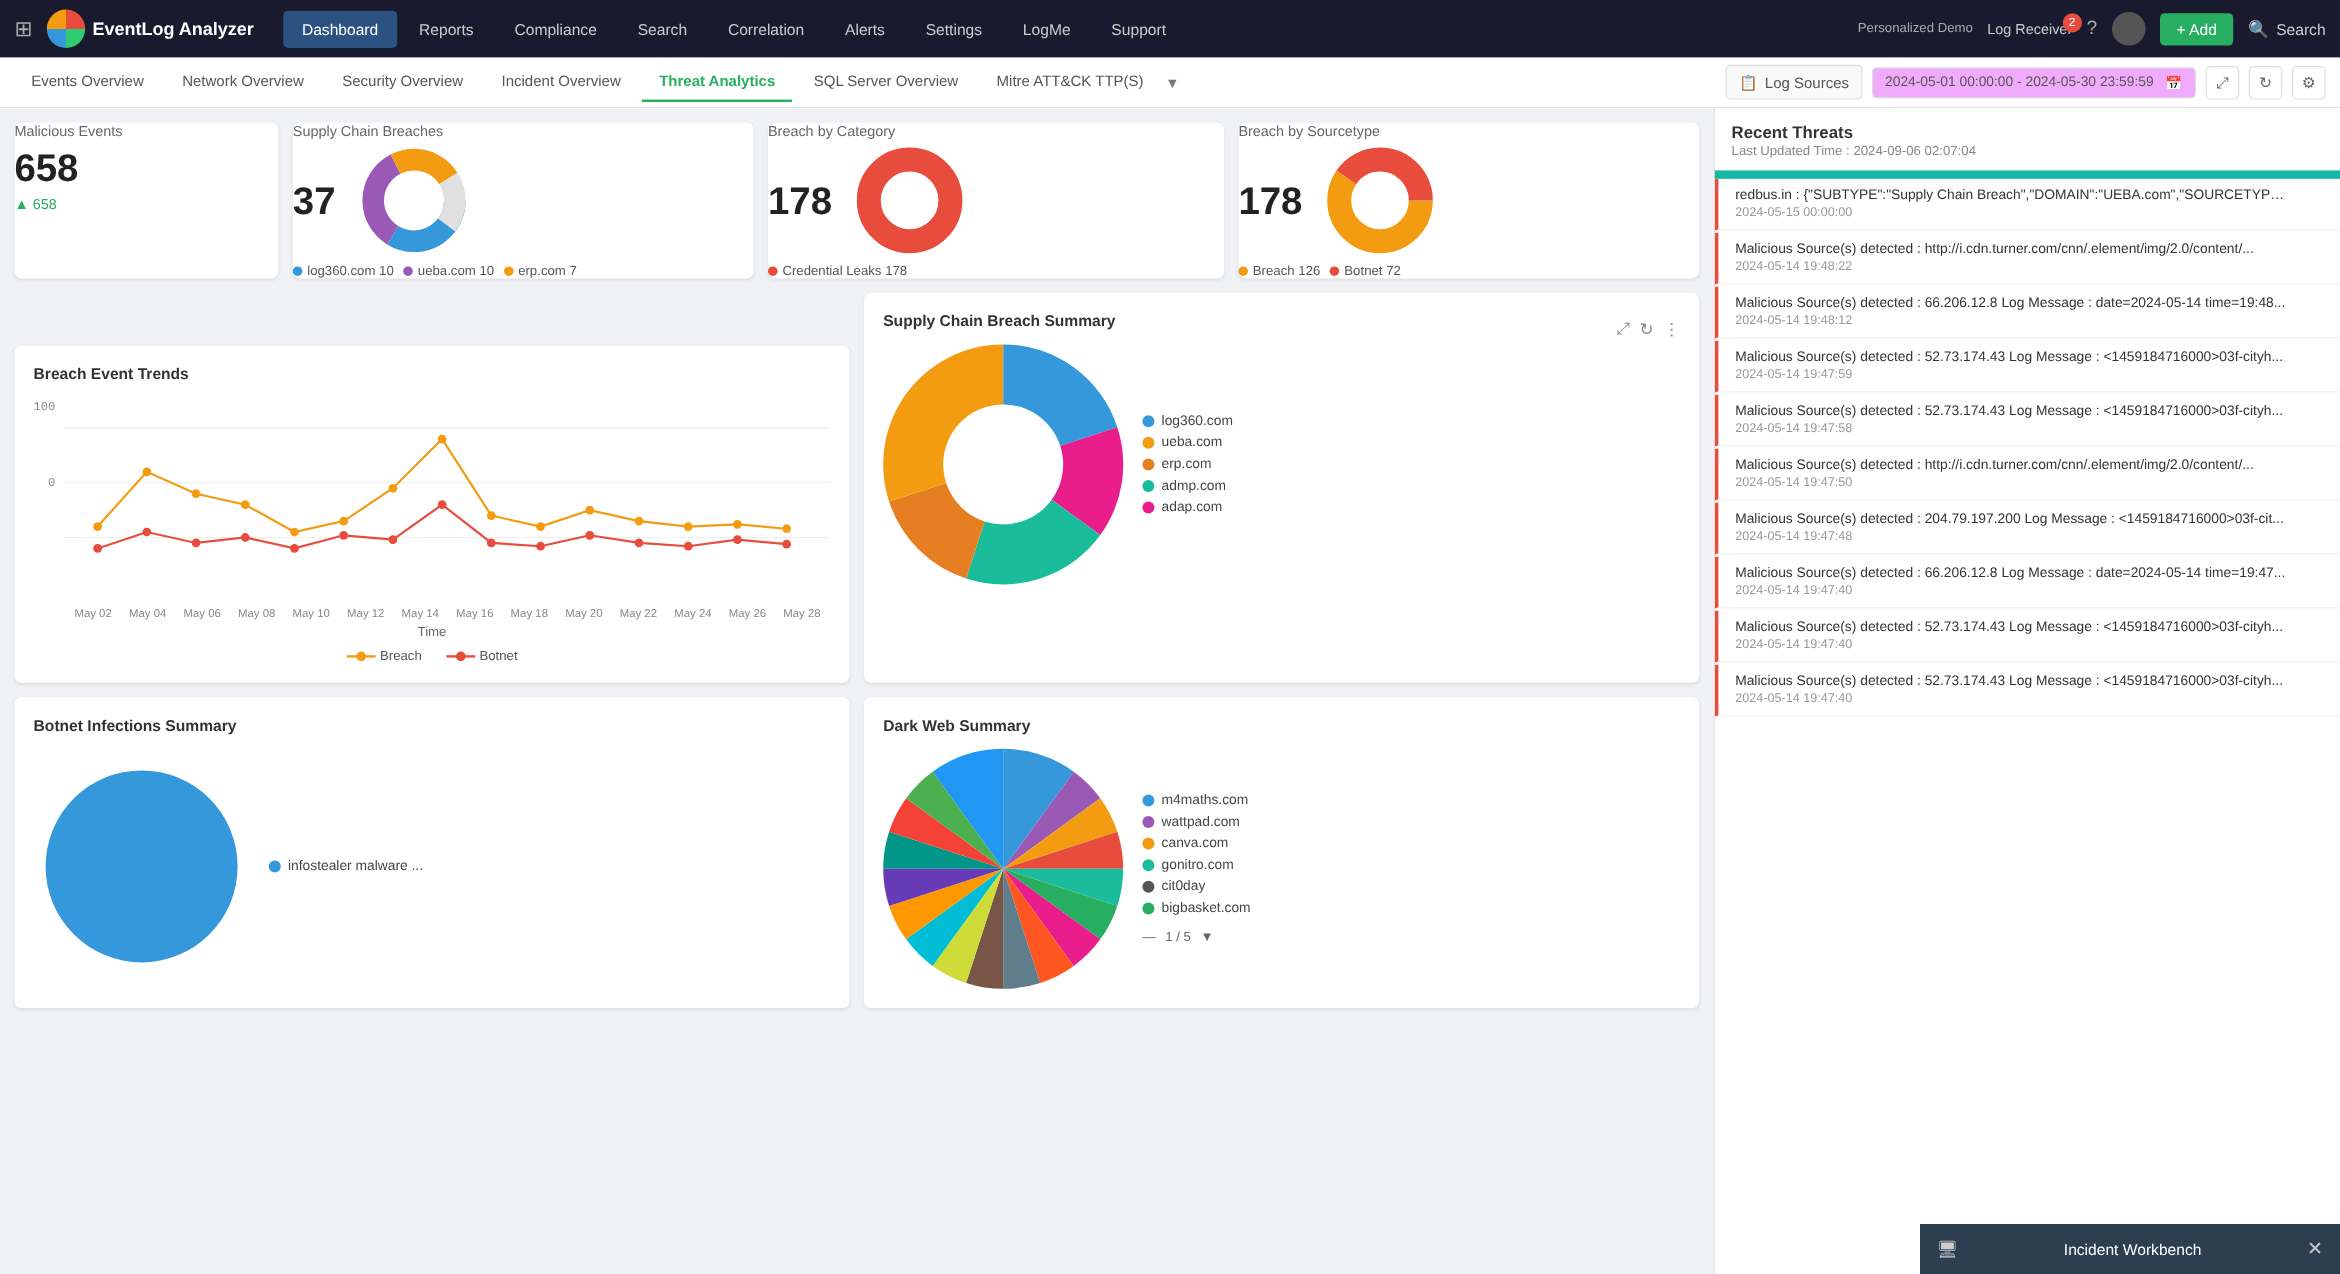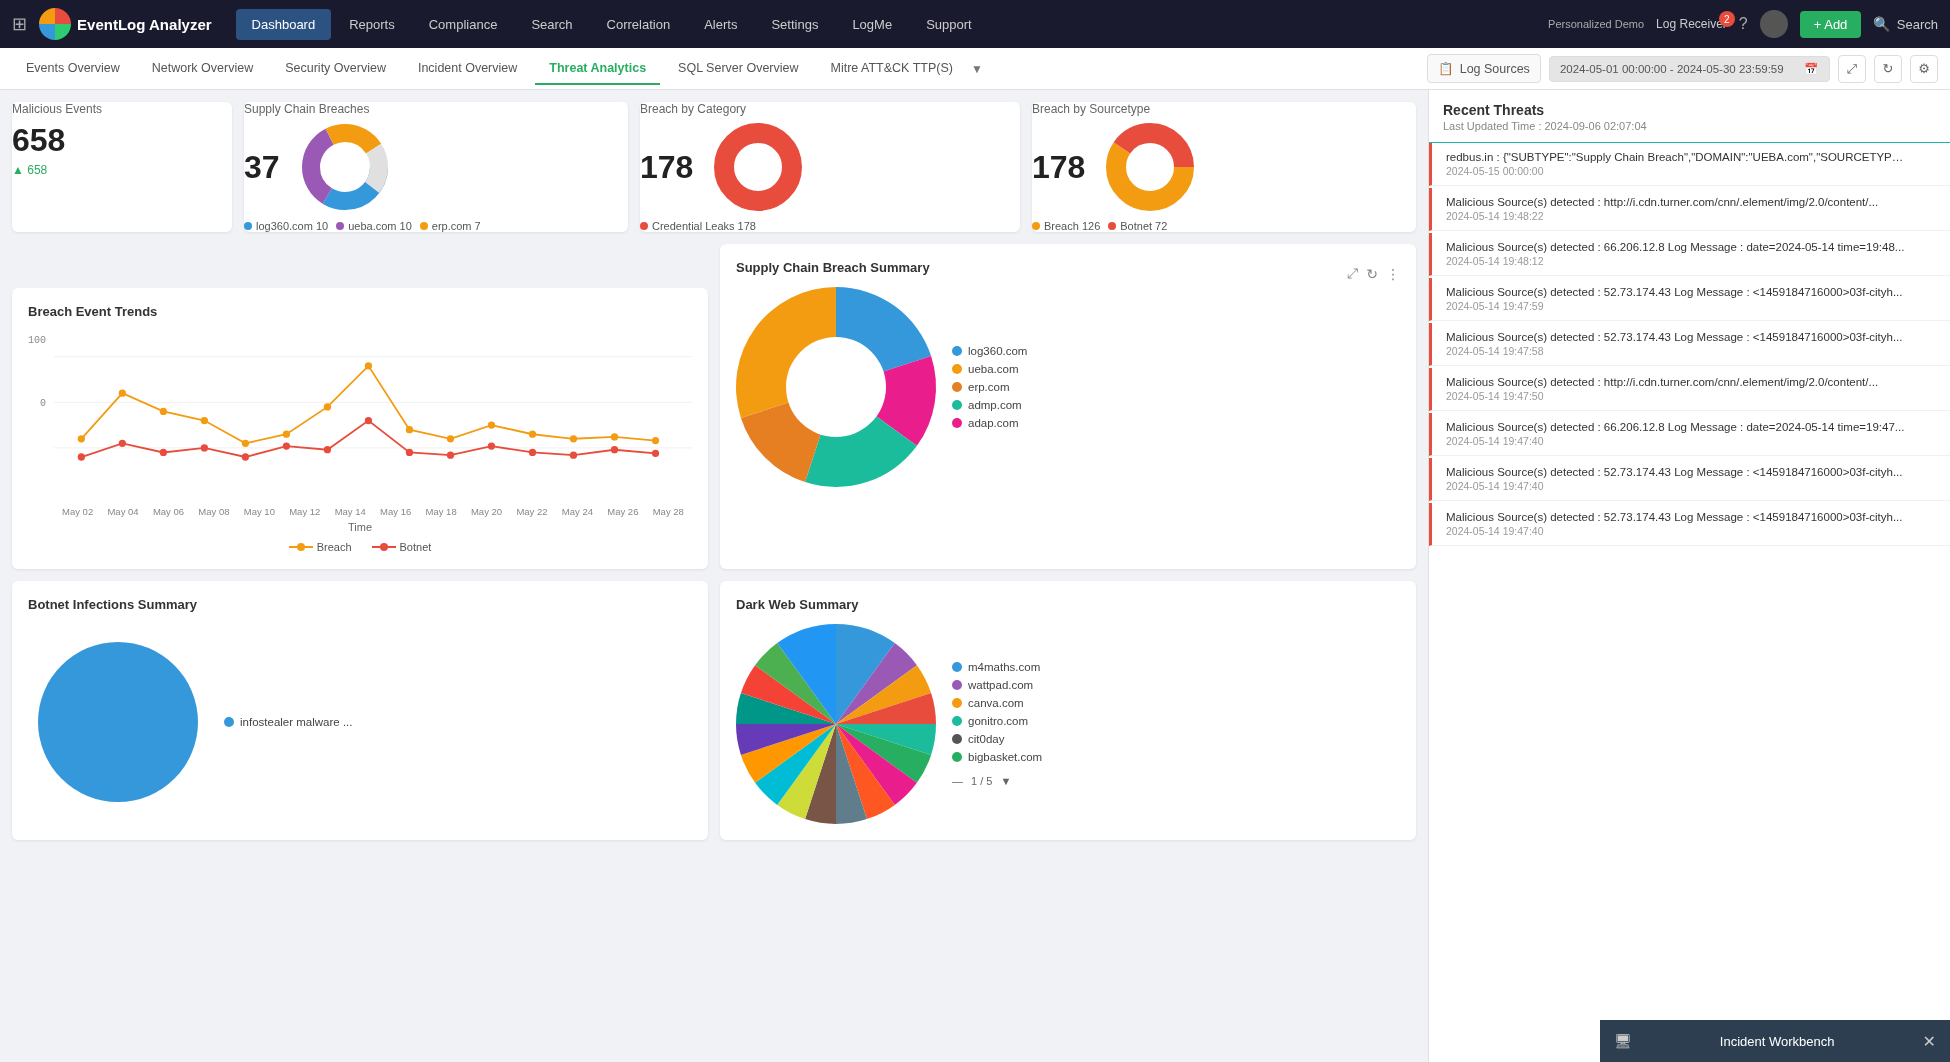--- a/index.html
+++ b/index.html
@@ -23,21 +23,21 @@
     .add-btn { background: #27ae60; color: white; padding: 6px 14px; border-radius: 4px; font-size: 13px; border: none; cursor: pointer; }
     .search-top { display: flex; align-items: center; gap: 6px; color: #ccc; font-size: 13px; cursor: pointer; }
     .search-top-icon { font-size: 14px; }
 
     
     .subnav { display: flex; align-items: center; background: #fff; border-bottom: 1px solid #e0e0e0; height: 42px; padding: 0 12px; gap: 4px; }
     .subnav-tab { padding: 8px 14px; color: #555; cursor: pointer; font-size: 12.5px; white-space: nowrap; border-bottom: 2px solid transparent; }
     .subnav-tab.active { color: #27ae60; border-bottom: 2px solid #27ae60; font-weight: 600; }
     .subnav-right { margin-left: auto; display: flex; align-items: center; gap: 8px; }
     .log-sources-btn { display: flex; align-items: center; gap: 6px; color: #555; font-size: 12.5px; padding: 6px 10px; border: 1px solid #ddd; border-radius: 4px; cursor: pointer; background: #f9f9f9; }
-    .date-range { display: flex; align-items: center; gap: 21px; border: 1px solid #ddd; border-radius: 4px; padding: 5px 10px; background: #e5e5e5; font-size: 11.5px; color: #555; }
+    .date-range { display: flex; align-items: center; gap: 10px; border: 1px solid #ddd; border-radius: 4px; padding: 5px 10px; background: #f0abfc; font-size: 11.5px; color: #555; }
     .icon-btn { width: 28px; height: 28px; display: flex; align-items: center; justify-content: center; color: #666; cursor: pointer; border: 1px solid #ddd; border-radius: 4px; background: white; font-size: 13px; }
     .dropdown-arrow { color: #777; font-size: 12px; }
 
     
     .main { display: flex; height: calc(1062px - 48px - 42px); }
     .content { flex: 1; padding: 12px; overflow-y: auto; background: #f0f2f5; }
 
     
     .kpi-row { display: flex; gap: 12px; margin-bottom: 12px; }
     .kpi-card { background: white; border-radius: 6px; padding: 0; flex: 1; box-shadow: 0 1px 3px rgba(0,0,0,0.08); }
@@ -56,21 +56,21 @@
     
     .charts-row { display: flex; gap: 12px; margin-bottom: 12px; }
     .chart-card { background: white; border-radius: 6px; padding: 16px; box-shadow: 0 1px 3px rgba(0,0,0,0.08); }
     .chart-title { font-size: 13px; font-weight: 600; color: #333; margin-bottom: 12px; }
     .chart-toolbar { display: flex; align-items: center; gap: 8px; margin-left: auto; color: #888; font-size: 14px; }
     .chart-header { display: flex; align-items: center; }
 
     
     .sidebar-panel { width: 522px; background: white; border-left: 1px solid #e0e0e0; display: flex; flex-direction: column; }
     .sidebar-panel-title { font-size: 14px; font-weight: 700; color: #333; padding: 12px 14px 2px; }
-    .sidebar-panel-sub { font-size: 11px; color: #888; padding: 0 14px 10px; border-bottom: 1px solid #14b8a6; }
+    .sidebar-panel-sub { font-size: 11px; color: #888; padding: 0 14px 10px; border-bottom: 7px solid #14b8a6; }
     .threat-list { flex: 1; overflow-y: auto; }
     .threat-item { padding: 8px 14px; border-bottom: 1px solid #f0f0f0; border-left: 3px solid #e74c3c; margin-bottom: 2px; }
     .threat-text { font-size: 11.5px; color: #333; white-space: nowrap; overflow: hidden; text-overflow: ellipsis; max-width: 460px; }
     .threat-time { font-size: 10.5px; color: #999; margin-top: 2px; }
 
     
     .bottom-bar { position: fixed; bottom: 0; right: 0; width: 350px; height: 42px; background: #2c3e50; display: flex; align-items: center; justify-content: space-between; padding: 0 14px; }
     .bottom-bar-title { color: white; font-size: 13px; }
     .bottom-bar-close { color: #ccc; font-size: 16px; cursor: pointer; }
 
@@ -464,20 +464,24 @@
       </div>
       <div class="threat-item">
         <div class="threat-text">Malicious Source(s) detected : 52.73.174.43 Log Message : &lt;1459184716000&gt;03f-cityh...</div>
         <div class="threat-time">2024-05-14 19:47:58</div>
       </div>
       <div class="threat-item">
         <div class="threat-text">Malicious Source(s) detected : http://i.cdn.turner.com/cnn/.element/img/2.0/content/...</div>
         <div class="threat-time">2024-05-14 19:47:50</div>
       </div>
       <div class="threat-item">
+        <div class="threat-text">Malicious Source(s) detected : 204.79.197.200 Log Message : &lt;1459184716000&gt;03f-cit...</div>
+        <div class="threat-time">2024-05-14 19:47:48</div>
+      </div>
+      <div class="threat-item">
         <div class="threat-text">Malicious Source(s) detected : 66.206.12.8 Log Message : date=2024-05-14 time=19:47...</div>
         <div class="threat-time">2024-05-14 19:47:40</div>
       </div>
       <div class="threat-item">
         <div class="threat-text">Malicious Source(s) detected : 52.73.174.43 Log Message : &lt;1459184716000&gt;03f-cityh...</div>
         <div class="threat-time">2024-05-14 19:47:40</div>
       </div>
       <div class="threat-item">
         <div class="threat-text">Malicious Source(s) detected : 52.73.174.43 Log Message : &lt;1459184716000&gt;03f-cityh...</div>
         <div class="threat-time">2024-05-14 19:47:40</div>

